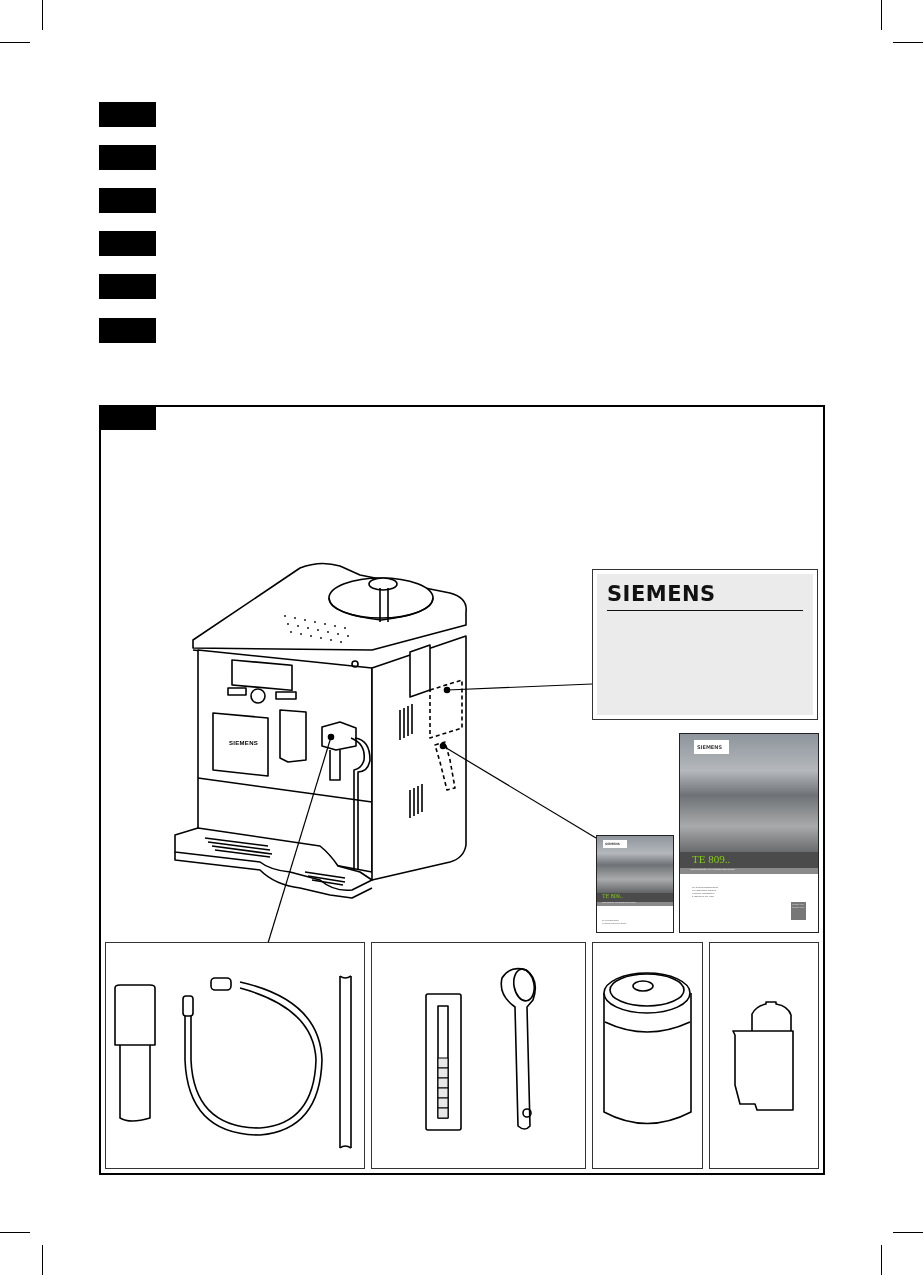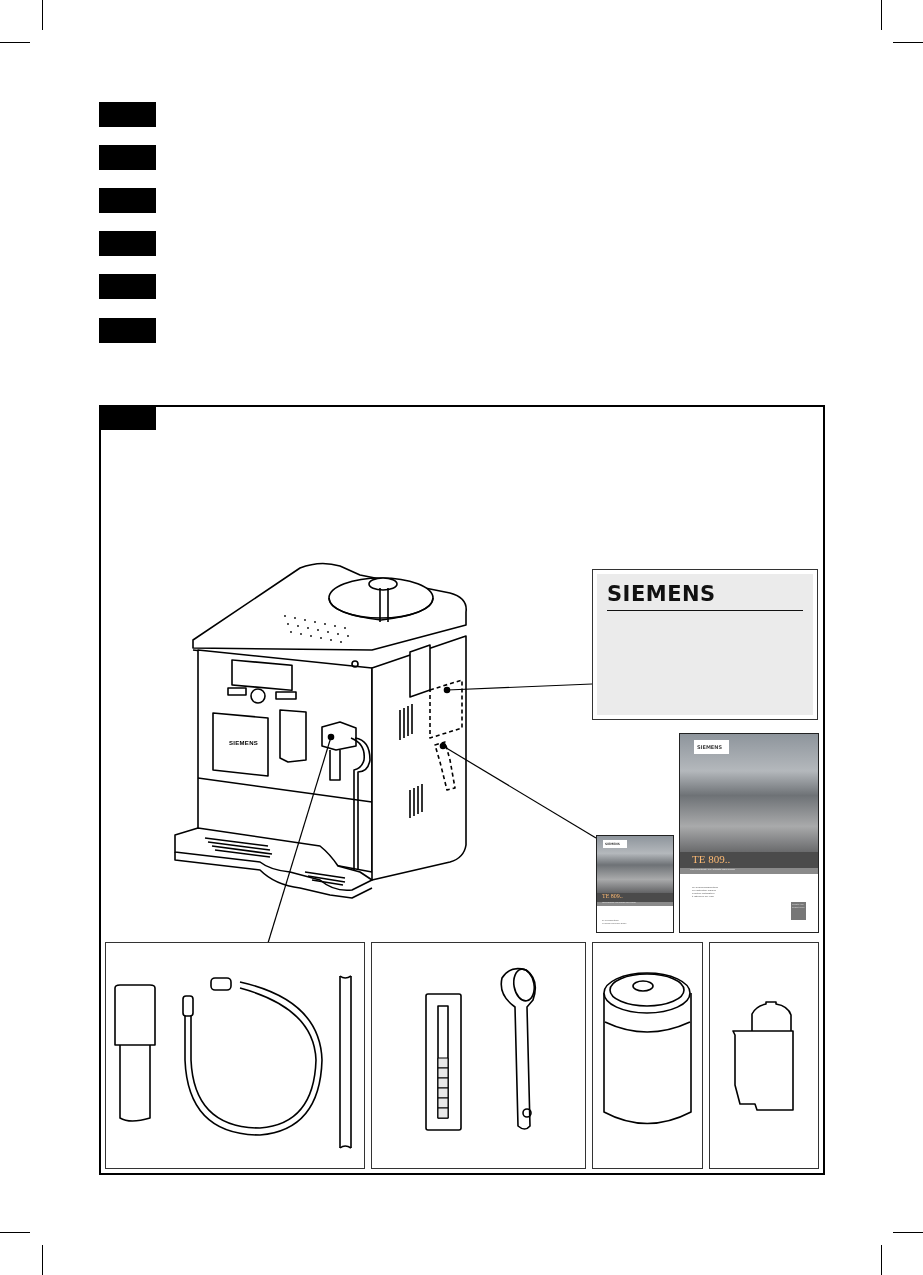--- a/index.html
+++ b/index.html
@@ -9,21 +9,21 @@
   .lang-block { position:absolute; left:99px; width:57px; height:25px; background:#000; }
   .main-frame { position:absolute; left:99px; top:405px; width:726px; height:770px; border:2px solid #000; box-sizing:border-box; }
   .frame-tag { position:absolute; left:99px; top:405px; width:57px; height:25px; background:#000; }
   .siemens-card { position:absolute; left:592px; top:569px; width:226px; height:151px; border:1px solid #333; background:#fff; box-sizing:border-box; padding:4px; }
   .siemens-card .inner { width:100%; height:100%; background:#ebebeb; box-sizing:border-box; padding:8px 10px; }
   .siemens-logo { font-family:"DejaVu Sans", sans-serif; font-weight:bold; font-size:21px; letter-spacing:0.5px; color:#111; line-height:24px; }
   .siemens-rule { height:1px; background:#111; margin-top:4px; }
   .manual { position:absolute; border:1px solid #222; background:#fff; overflow:hidden; box-sizing:border-box; }
   .manual .photo { position:absolute; left:0; right:0; background:linear-gradient(#8e959c 0%, #b4b8bc 30%, #6e7276 50%, #a9aaab 75%, #5d5e60 100%); }
   .manual .brand { position:absolute; background:#fff; color:#444; font-weight:bold; font-family:"DejaVu Sans", sans-serif; }
-  .manual .band { position:absolute; left:0; right:0; background:#4b4b4b; color:#fdba74; font-family:"Liberation Serif", serif; }
+  .manual .band { position:absolute; left:0; right:0; background:#4b4b4b; color:#84cc16; font-family:"Liberation Serif", serif; }
   .manual .subband { position:absolute; left:0; right:0; background:#8a8a8a; color:#eee; }
   .manual .lines { position:absolute; color:#555; }
   .acc-box { position:absolute; border:1px solid #333; background:#fff; box-sizing:border-box; }
   svg { position:absolute; overflow:visible; }
 </style>
 </head>
 <body>
 
 <div class="crop" style="left:42px;top:0;width:1px;height:30px;"></div>
 <div class="crop" style="left:0;top:42px;width:30px;height:1px;"></div>

